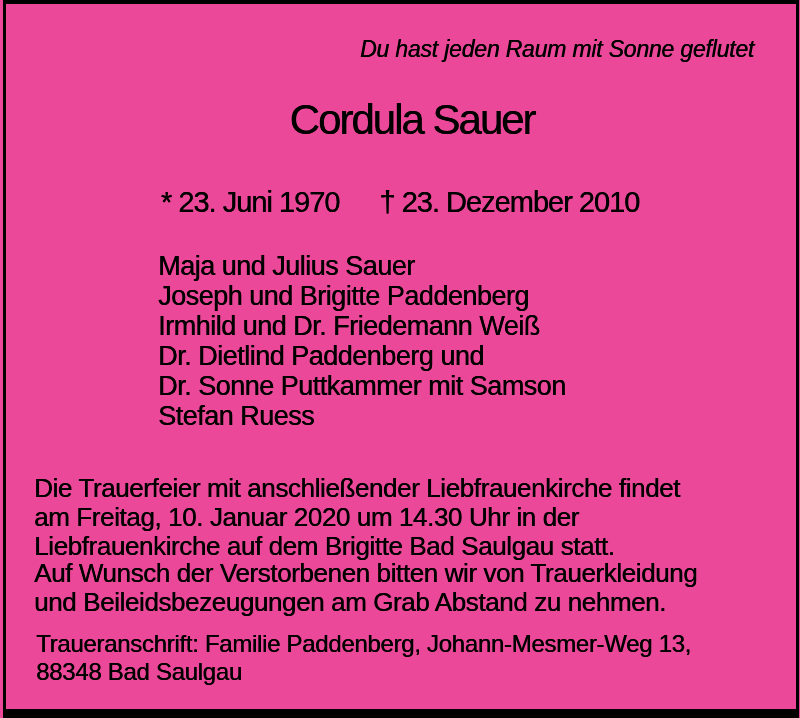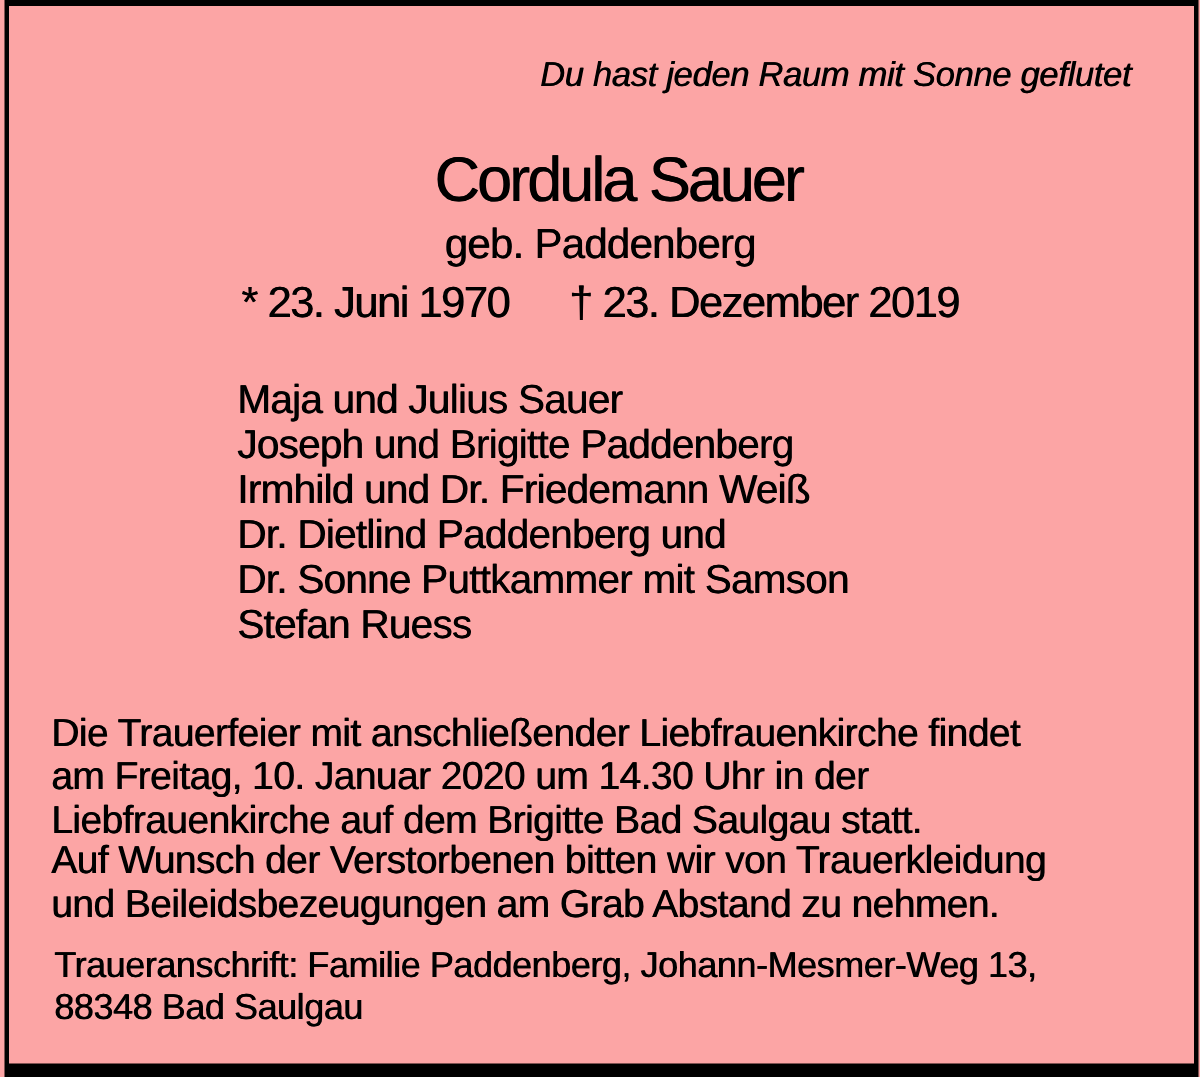--- a/index.html
+++ b/index.html
@@ -4,21 +4,21 @@
 <style>
   html, body {
     margin: 0;
     padding: 0;
     background: #ffffff;
   }
   .page {
     position: relative;
     width: 800px;
     height: 718px;
-    background: #fca5a5;
+    background: #ec4899;
     color: #000000;
     font-family: "Liberation Sans", sans-serif;
     overflow: hidden;
     
     text-shadow: 0.45px 0 0 currentColor;
   }
   
   .frame {
     position: absolute;
     top: 0;
@@ -108,24 +108,23 @@
 <body>
 
 <div class="page">
 
   <div class="frame"></div>
 
   <div class="epigraph">Du hast jeden Raum mit Sonne geflutet</div>
 
   <h1 class="deceased-name">Cordula Sauer</h1>
 
-  <div class="maiden-name">geb. Paddenberg</div>
 
   <div class="life-dates">
-    <span>* 23. Juni 1970</span><span class="dates-gap"></span><span>† 23. Dezember 2019</span>
+    <span>* 23. Juni 1970</span><span class="dates-gap"></span><span>† 23. Dezember 2010</span>
   </div>
 
   <div class="mourners">
     <div>Maja und Julius Sauer</div>
     <div>Joseph und Brigitte Paddenberg</div>
     <div>Irmhild und Dr. Friedemann Weiß</div>
     <div>Dr. Dietlind Paddenberg und</div>
     <div>Dr. Sonne Puttkammer mit Samson</div>
     <div>Stefan Ruess</div>
   </div>

